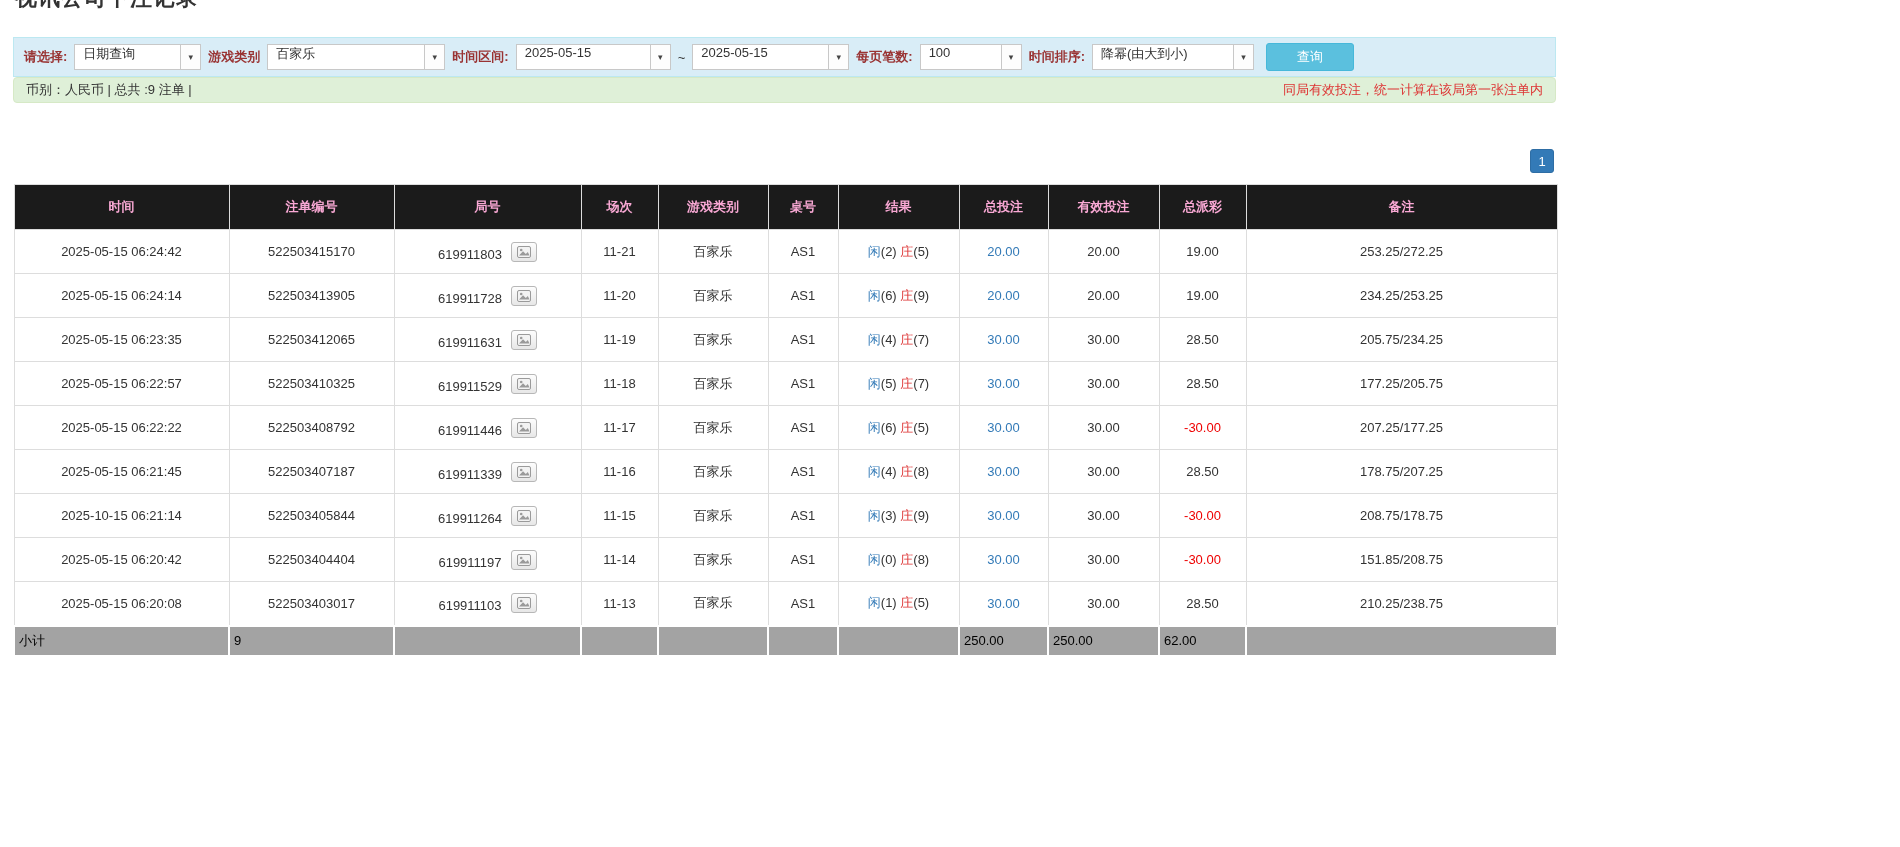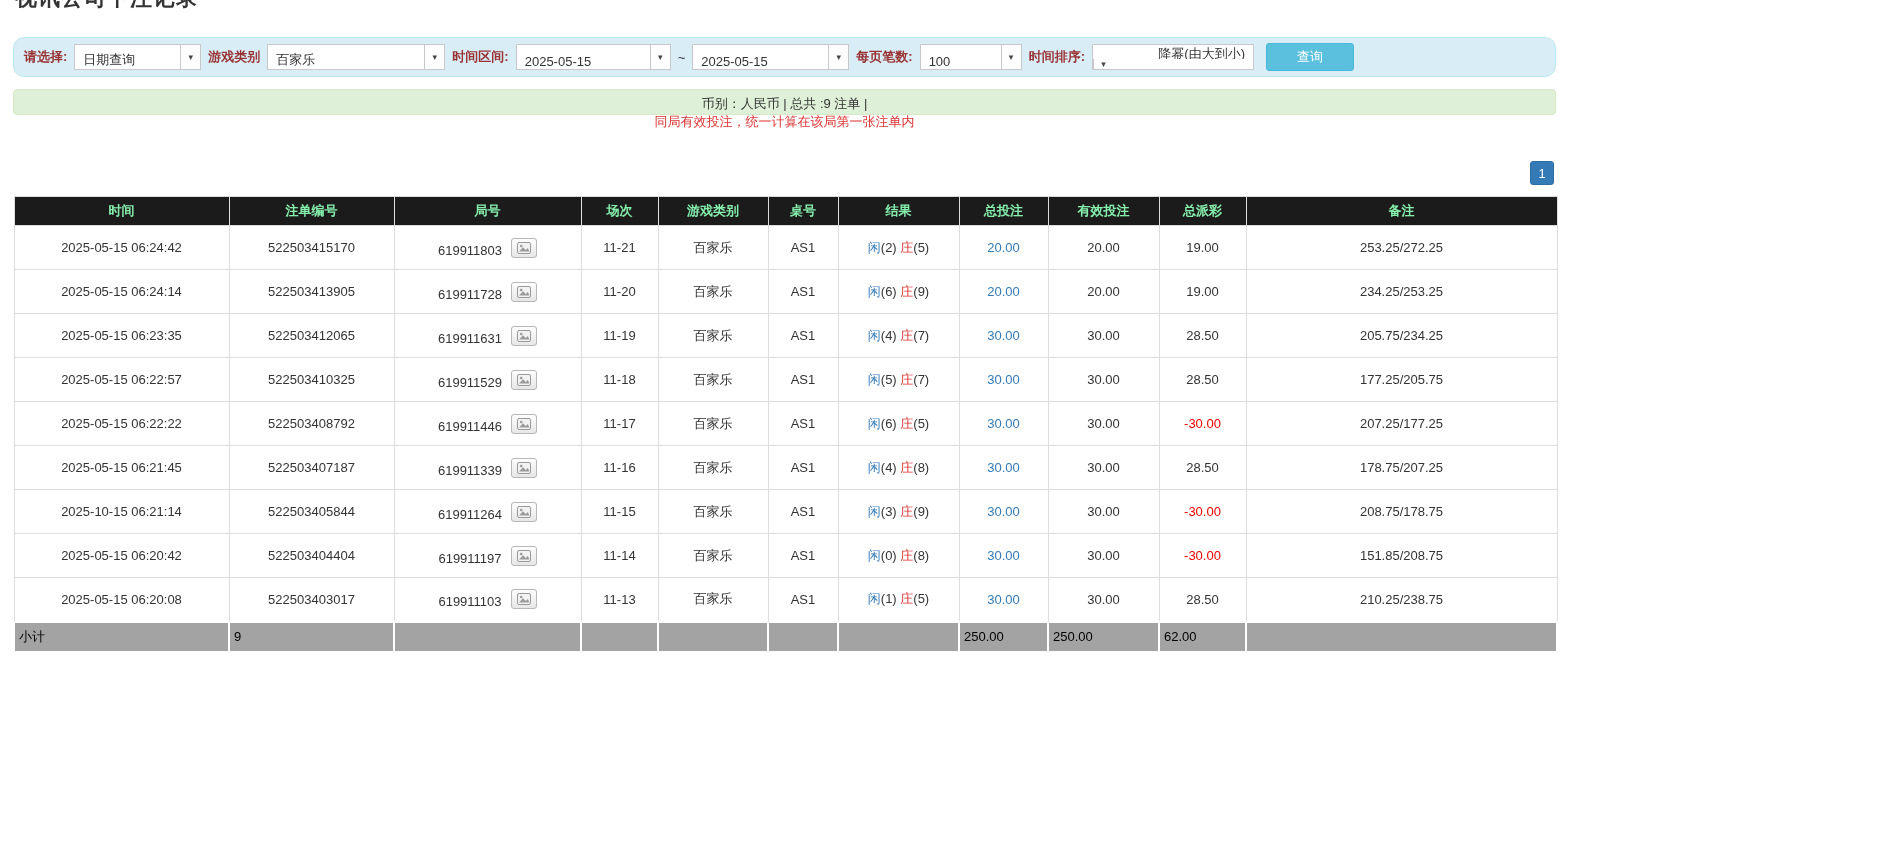--- a/index.html
+++ b/index.html
@@ -15,74 +15,72 @@
 
   
   .title-clip { height: 12px; overflow: hidden; }
   .title-clip h1 { margin: -17px 0 0 2px; font-size: 22px; font-weight: bold; color: #333; letter-spacing: 1px; }
 
   
   .filter-bar {
     margin-top: 25px;
     background: var(--filter-bg, #d9edf7);
     border: 1px solid #bce8f1;
-    border-radius: 11px;
+    border-radius: 0;
     padding: 7px 10px;
     display: flex;
     align-items: center;
     gap: 7px;
     height: 40px;
     white-space: nowrap;
   }
   .flabel { font-weight: bold; color: var(--label-color, #993333); font-size: 13px; }
   .combo {
     display: inline-flex;
-    align-items: flex-end;
+    align-items: flex-start;
     height: 26px;
     background: #fff;
     border: 1px solid #c8c8c8;
     cursor: default;
   }
   .combo-text { flex: 1; padding: 0 8px; font-size: 13px; color: #333; overflow: hidden; text-align: left; }
   .combo-arrow {
     width: 20px;
     align-self: stretch;
     border-left: 1px solid #c8c8c8;
     display: flex; align-items: center; justify-content: center;
     font-size: 9px; color: #444; cursor: pointer; background: #fdfdfd;
   }
   .w127 { width: 127px; } .w178 { width: 178px; } .w155 { width: 155px; }
-  .w157 { width: 157px; } .w102 { width: 102px; } .w162 { width: 162px; flex-direction: column; }
+  .w157 { width: 157px; } .w102 { width: 102px; } .w162 { width: 162px; }
   .tilde { font-size: 13px; color: #333; }
   .search-btn {
     margin-left: 5px;
     background: var(--search-bg, #5bc0de);
     border: 1px solid #46b8da;
     color: #fff;
     font-size: 13px;
     height: 28px;
     padding: 0 30px;
     border-radius: 3px;
     cursor: pointer;
     font-family: inherit;
   }
 
   
   .info-bar {
-    margin-top: 12px;
     background: var(--info-bg, #dff0d8);
     border: 1px solid #d6e9c6;
     border-radius: 4px;
     padding: 5px 12px;
     height: 26px;
     display: flex;
     justify-content: space-between;
     align-items: center;
     font-size: 13px;
-    flex-direction: column;
   }
   .info-left { color: #333; }
   .info-right { color: var(--notice-red, #dd3333); }
 
   
   .pagination { margin: 46px 2px 11px 0; text-align: right; }
   .page-btn {
     width: 24px; height: 24px;
     background: var(--pagination-bg, #337ab7);
     color: #fff;
@@ -91,22 +89,22 @@
     font-size: 13px;
     cursor: pointer;
     font-family: inherit;
     padding: 0;
   }
 
   
   .data-table { width: 100%; border-collapse: collapse; table-layout: fixed; font-size: 13px; }
   .data-table thead th {
     background: var(--header-bg, #1b1b1b);
-    color: #86efac;
-    height: 29px;
+    color: #f9a8d4;
+    height: 45px;
     font-weight: bold;
     border: 1px solid #ddd;
     text-align: center;
     padding: 0 2px;
   }
   .data-table tbody td {
     border: 1px solid #ddd;
     height: 44px;
     text-align: center;
     color: #333;

